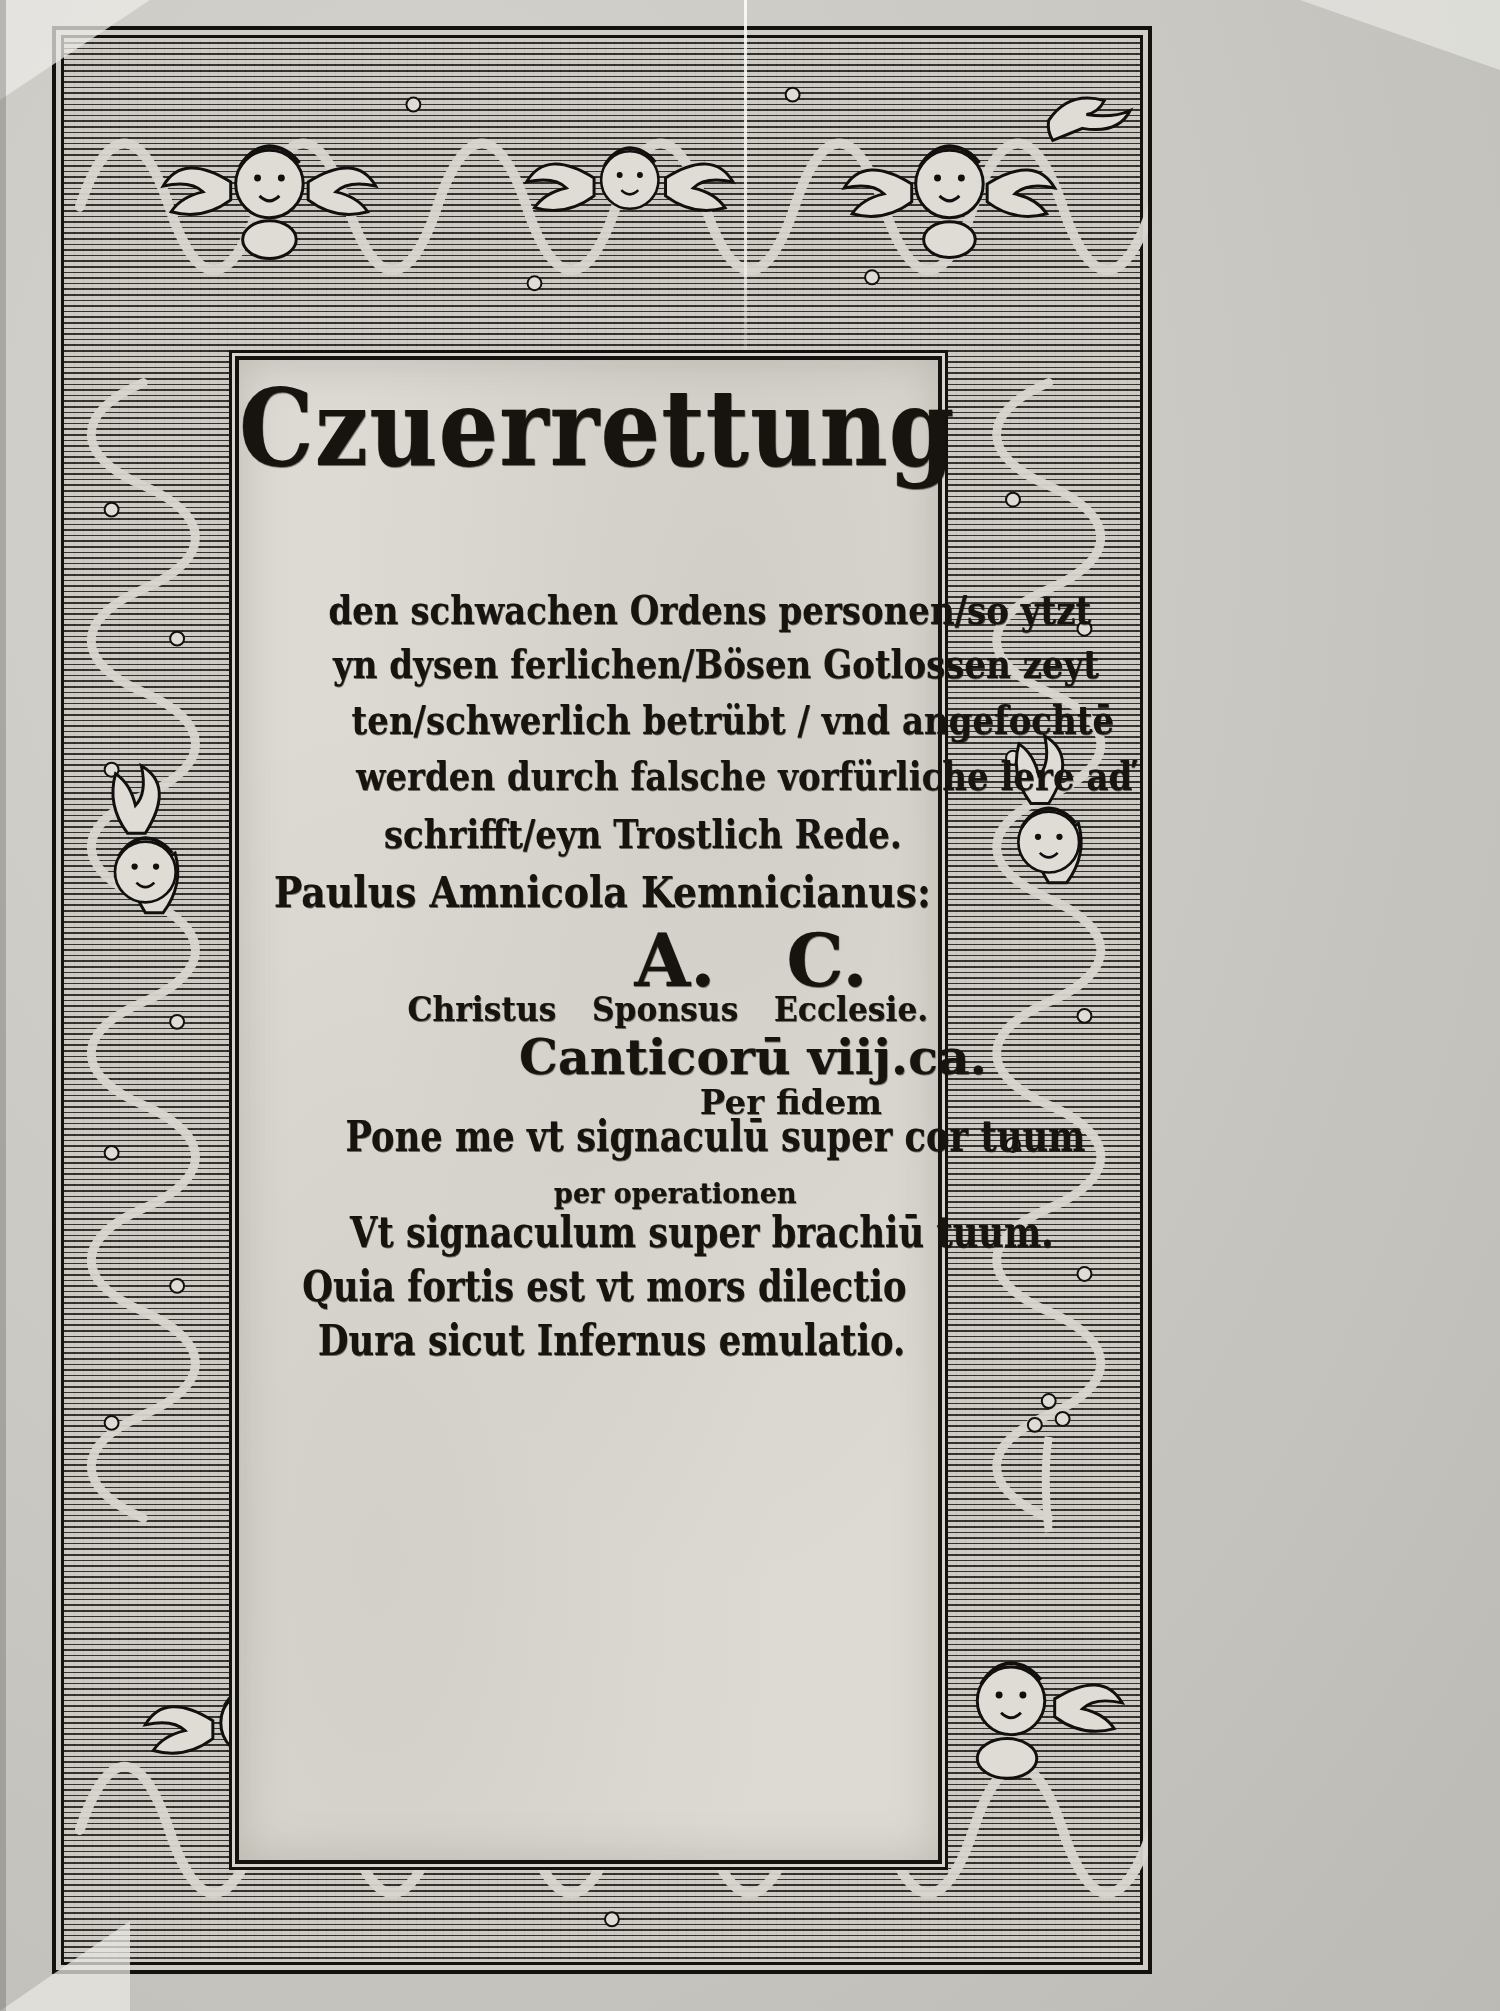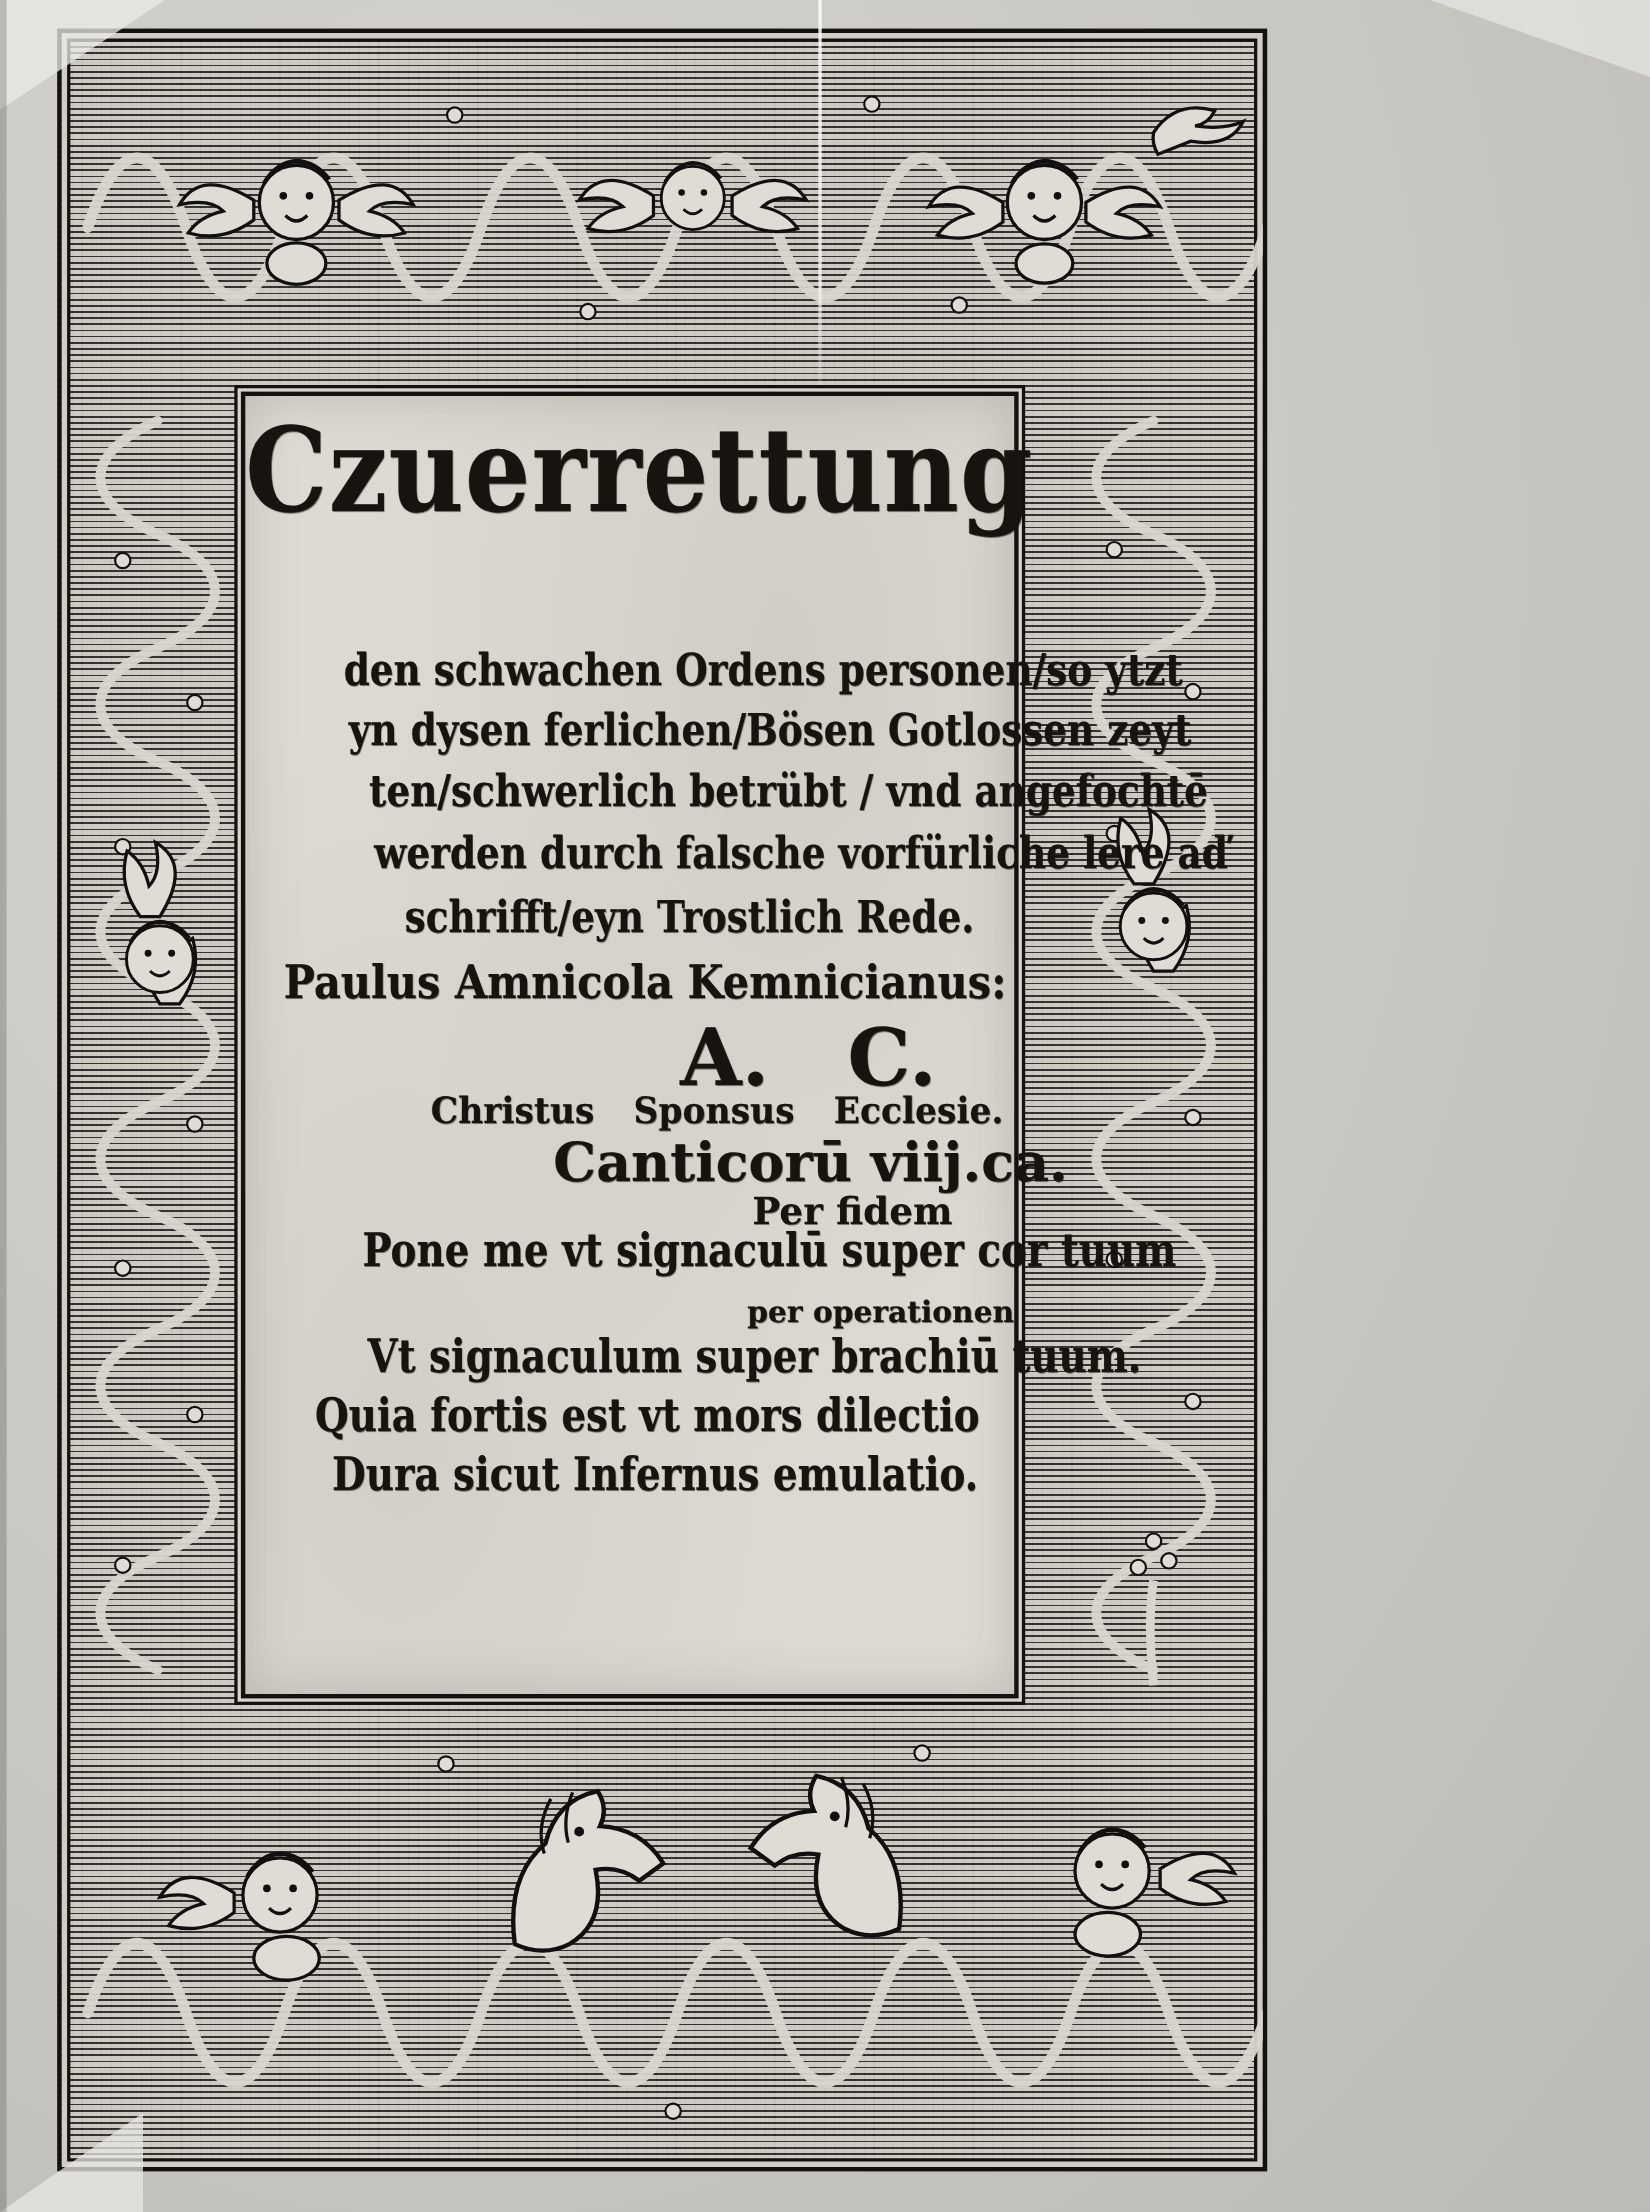--- a/index.html
+++ b/index.html
@@ -35,21 +35,21 @@
       repeating-linear-gradient(90deg, rgba(18,16,13,.38) 0px, rgba(18,16,13,.38) 1px,
         transparent 1px, transparent 9px);
   }
   .frame svg{position:absolute;inset:0;width:100%;height:100%;}
   .crease{
     position:absolute;left:744px;top:0;width:3px;height:372px;z-index:2;
     background:linear-gradient(#ffffff,#f1f0ec 70%, rgba(241,240,236,0));opacity:.85;
   }
   
   .panel{
-    position:absolute;left:219px;top:356px;width:707px;height:1188px;z-index:3;
+    position:absolute;left:235px;top:356px;width:707px;height:1508px;z-index:3;
     box-sizing:border-box;
     background:
       radial-gradient(ellipse at 70% 20%, rgba(120,114,103,.12), rgba(0,0,0,0) 55%),
       radial-gradient(ellipse at 20% 80%, rgba(120,114,103,.10), rgba(0,0,0,0) 50%),
       #dcdad3;
     border:4px solid #14120f;
     box-shadow: 0 0 0 3px #d6d4cd, 0 0 0 6px #14120f, inset 0 0 46px rgba(110,104,94,.28);
     color:#17130e;
   }
   .line{
@@ -69,21 +69,21 @@
   .sub5{top:450px;left:100px;}
   .author{top:508px;left:0;font-size:42px;transform:scaleX(.9);transform-origin:50% 0;}
   .initials{top:558px;left:325px;font-size:72px;word-spacing:46px;}
   .motto{top:630px;left:155px;font-size:33px;word-spacing:26px;transform:scaleX(.95);transform-origin:50% 0;}
   .citation{top:668px;left:280px;font-size:49px;}
   .gloss{position:absolute;text-align:right;white-space:nowrap;font-weight:bold;font-size:34px;
     text-shadow:0.5px 0.7px 0.5px rgba(23,19,14,.5);}
   .gloss1{top:722px;right:56px;left:auto;}
   .verse{font-size:42px;transform:scaleX(.84);transform-origin:50% 0;}
   .verse1{top:752px;left:55px;}
-  .gloss2{top:818px;left:315px;text-align:right;font-size:27px;}
+  .gloss2{top:818px;left:315px;text-align:left;font-size:27px;}
   .verse2{top:848px;left:60px;}
   .verse3{top:902px;left:8px;}
   .verse4{top:956px;left:25px;}
   .date{top:1066px;left:240px;font-size:50px;letter-spacing:2px;}
 </style>
 </head>
 <body>
 
 <div class="photo-bg"></div>
 

